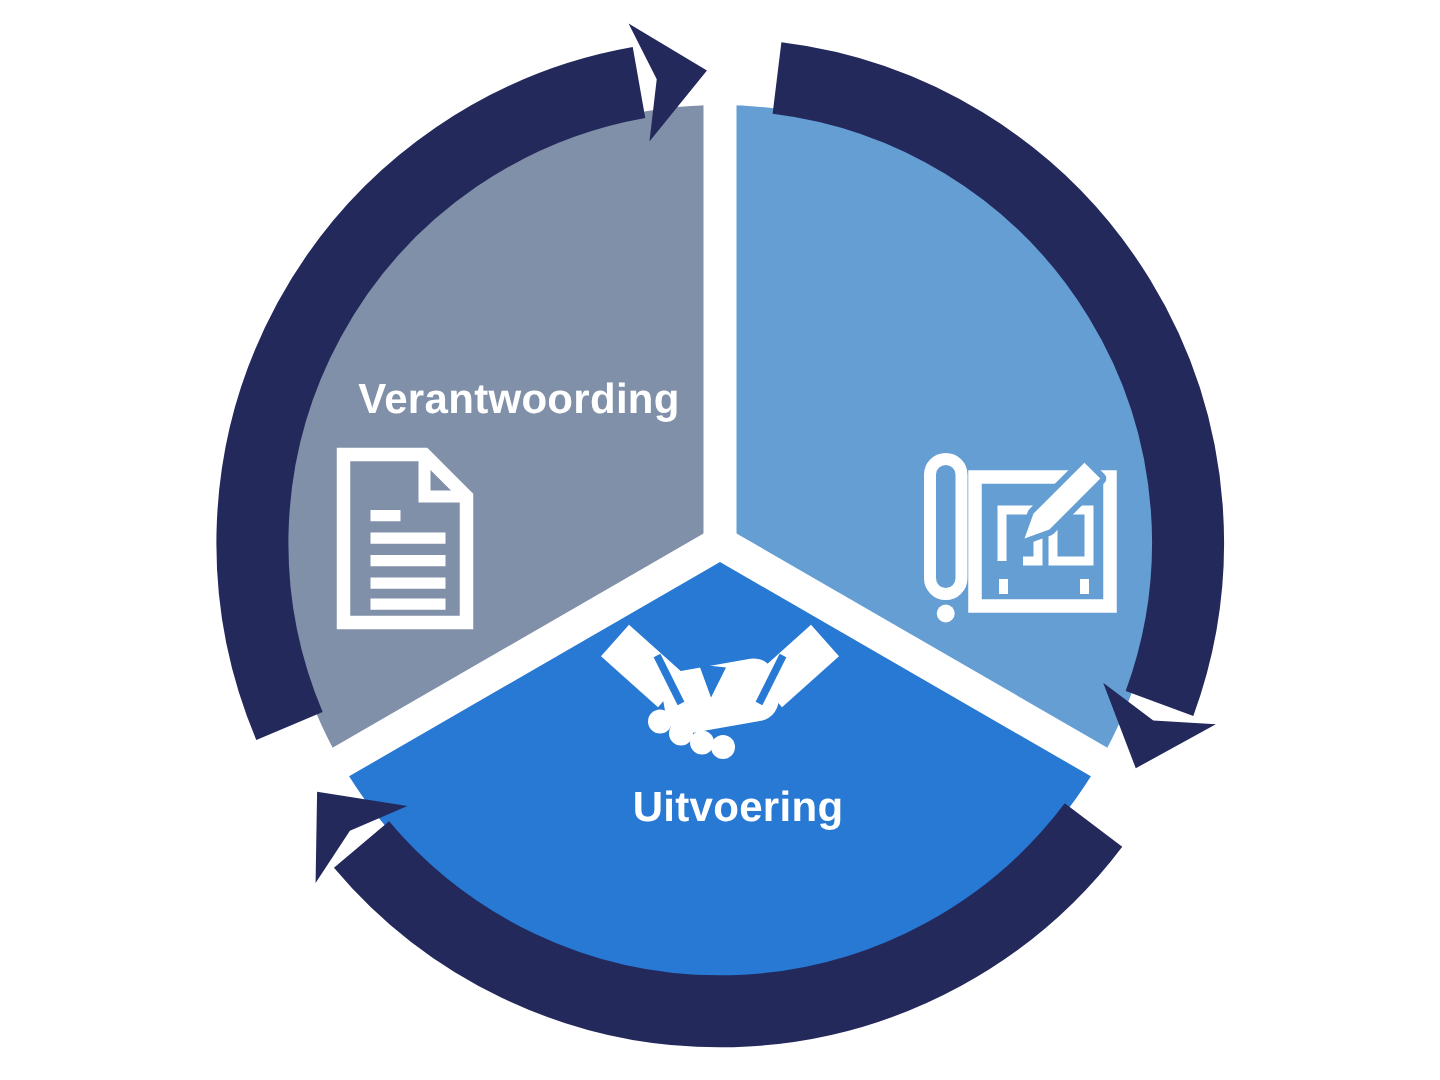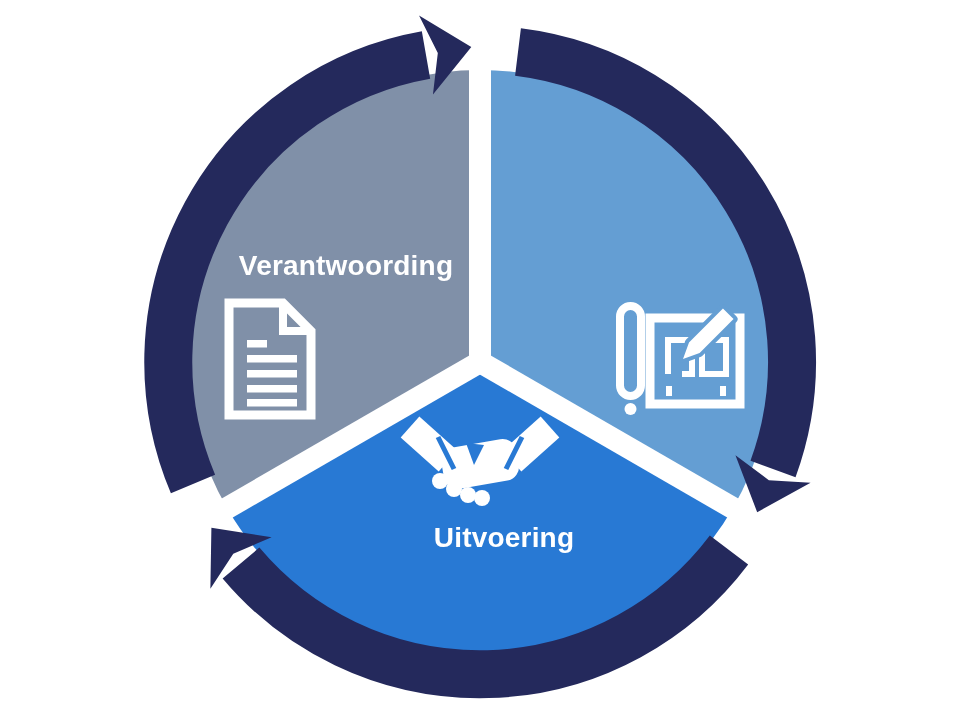--- a/index.html
+++ b/index.html
@@ -17,21 +17,21 @@
   }
   .slide{position:relative;width:759px;height:720px;background:var(--page-bg);}
   .slide svg{position:absolute;left:0;top:0;}
   .seg-label{
     position:absolute;transform:translate(-50%,-50%);
     color:var(--label-text);font-weight:bold;font-size:28px;
     letter-spacing:0.2px;white-space:nowrap;line-height:1;
   }
   .lbl-verantwoording{left:346px;top:266px;}
   .lbl-voorbereiding{left:618px;top:266px;}
-  .lbl-uitvoering{left:504px;top:538px;}
+  .lbl-uitvoering{left:492px;top:538px;}
 </style>
 </head>
 <body>
 
 <div class="slide">
 
   <svg width="960" height="720" viewBox="0 0 960 720">
 
     <defs>
       <marker id="arrowhead" markerUnits="userSpaceOnUse" markerWidth="54" markerHeight="104" refX="2" refY="52" orient="auto">

